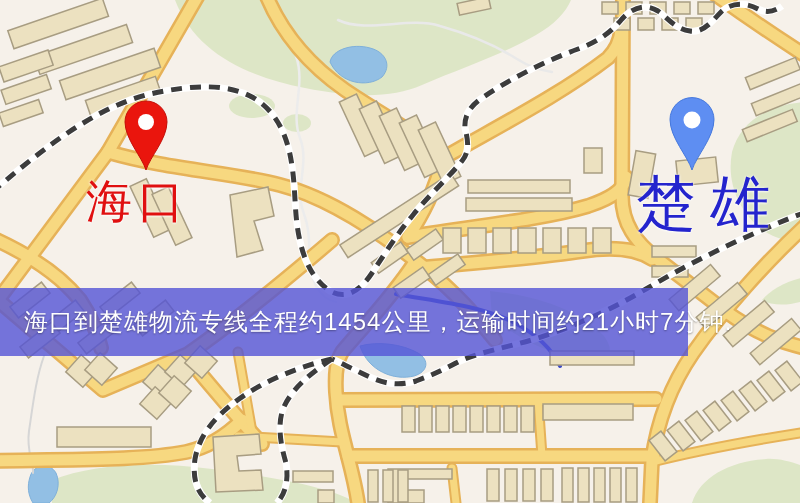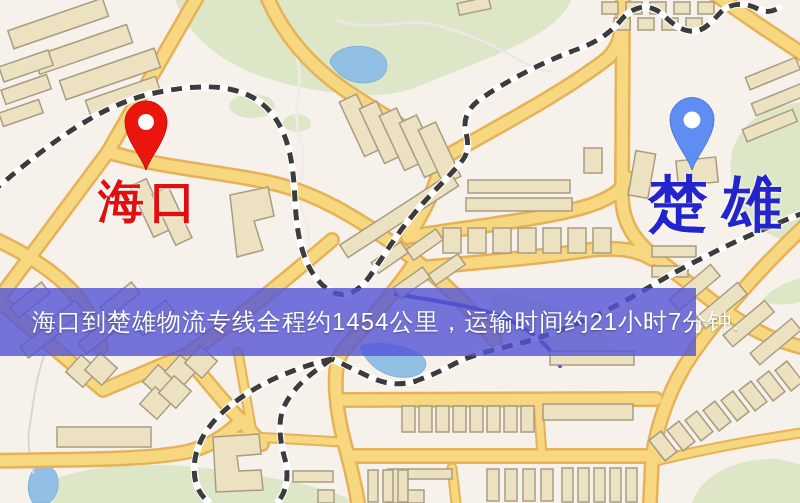--- a/index.html
+++ b/index.html
@@ -1,24 +1,24 @@
 <!DOCTYPE html>
 <html><head>
 <meta charset="utf-8">
 <style>
   html,body{margin:0;padding:0;background:#222;}
   #stage{position:relative;width:800px;height:503px;overflow:hidden;
          font-family:"Liberation Sans","DejaVu Sans",sans-serif;background:#f6f1ea;}
   #map-svg{position:absolute;left:0;top:0;width:800px;height:503px;display:block;}
-  .city-label{position:absolute;font-weight:bold;line-height:1;white-space:nowrap;
-              text-shadow:0 0 3px rgba(255,255,255,.85),0 1px 2px rgba(255,255,255,.7);margin-left:12px;}
+  .city-label{position:absolute;font-weight:normal;line-height:1;white-space:nowrap;
+              text-shadow:0 0 3px rgba(255,255,255,.85),0 1px 2px rgba(255,255,255,.7);}
   #origin-label{left:86px;top:178px;font-size:46px;letter-spacing:6px;color:#e01010;}
   #dest-label{left:636px;top:174px;font-size:60px;letter-spacing:14px;color:#2424cd;}
   #route-banner{position:absolute;left:0;top:288px;width:688px;height:68px;
-                background:rgba(84,84,214,0.80);display:flex;align-items:center;padding-left:8px;}
+                background:rgba(84,84,214,0.80);display:flex;align-items:center;}
   #route-banner .txt{color:#ffffff;font-size:24px;letter-spacing:1px;padding-left:24px;
                      white-space:nowrap;text-shadow:0 1px 2px rgba(0,0,0,.35);}
 </style>
 </head>
 <body>
 
 <div id="stage">
 
   <svg id="map-svg" viewBox="0 0 800 503" xmlns="http://www.w3.org/2000/svg">
 

